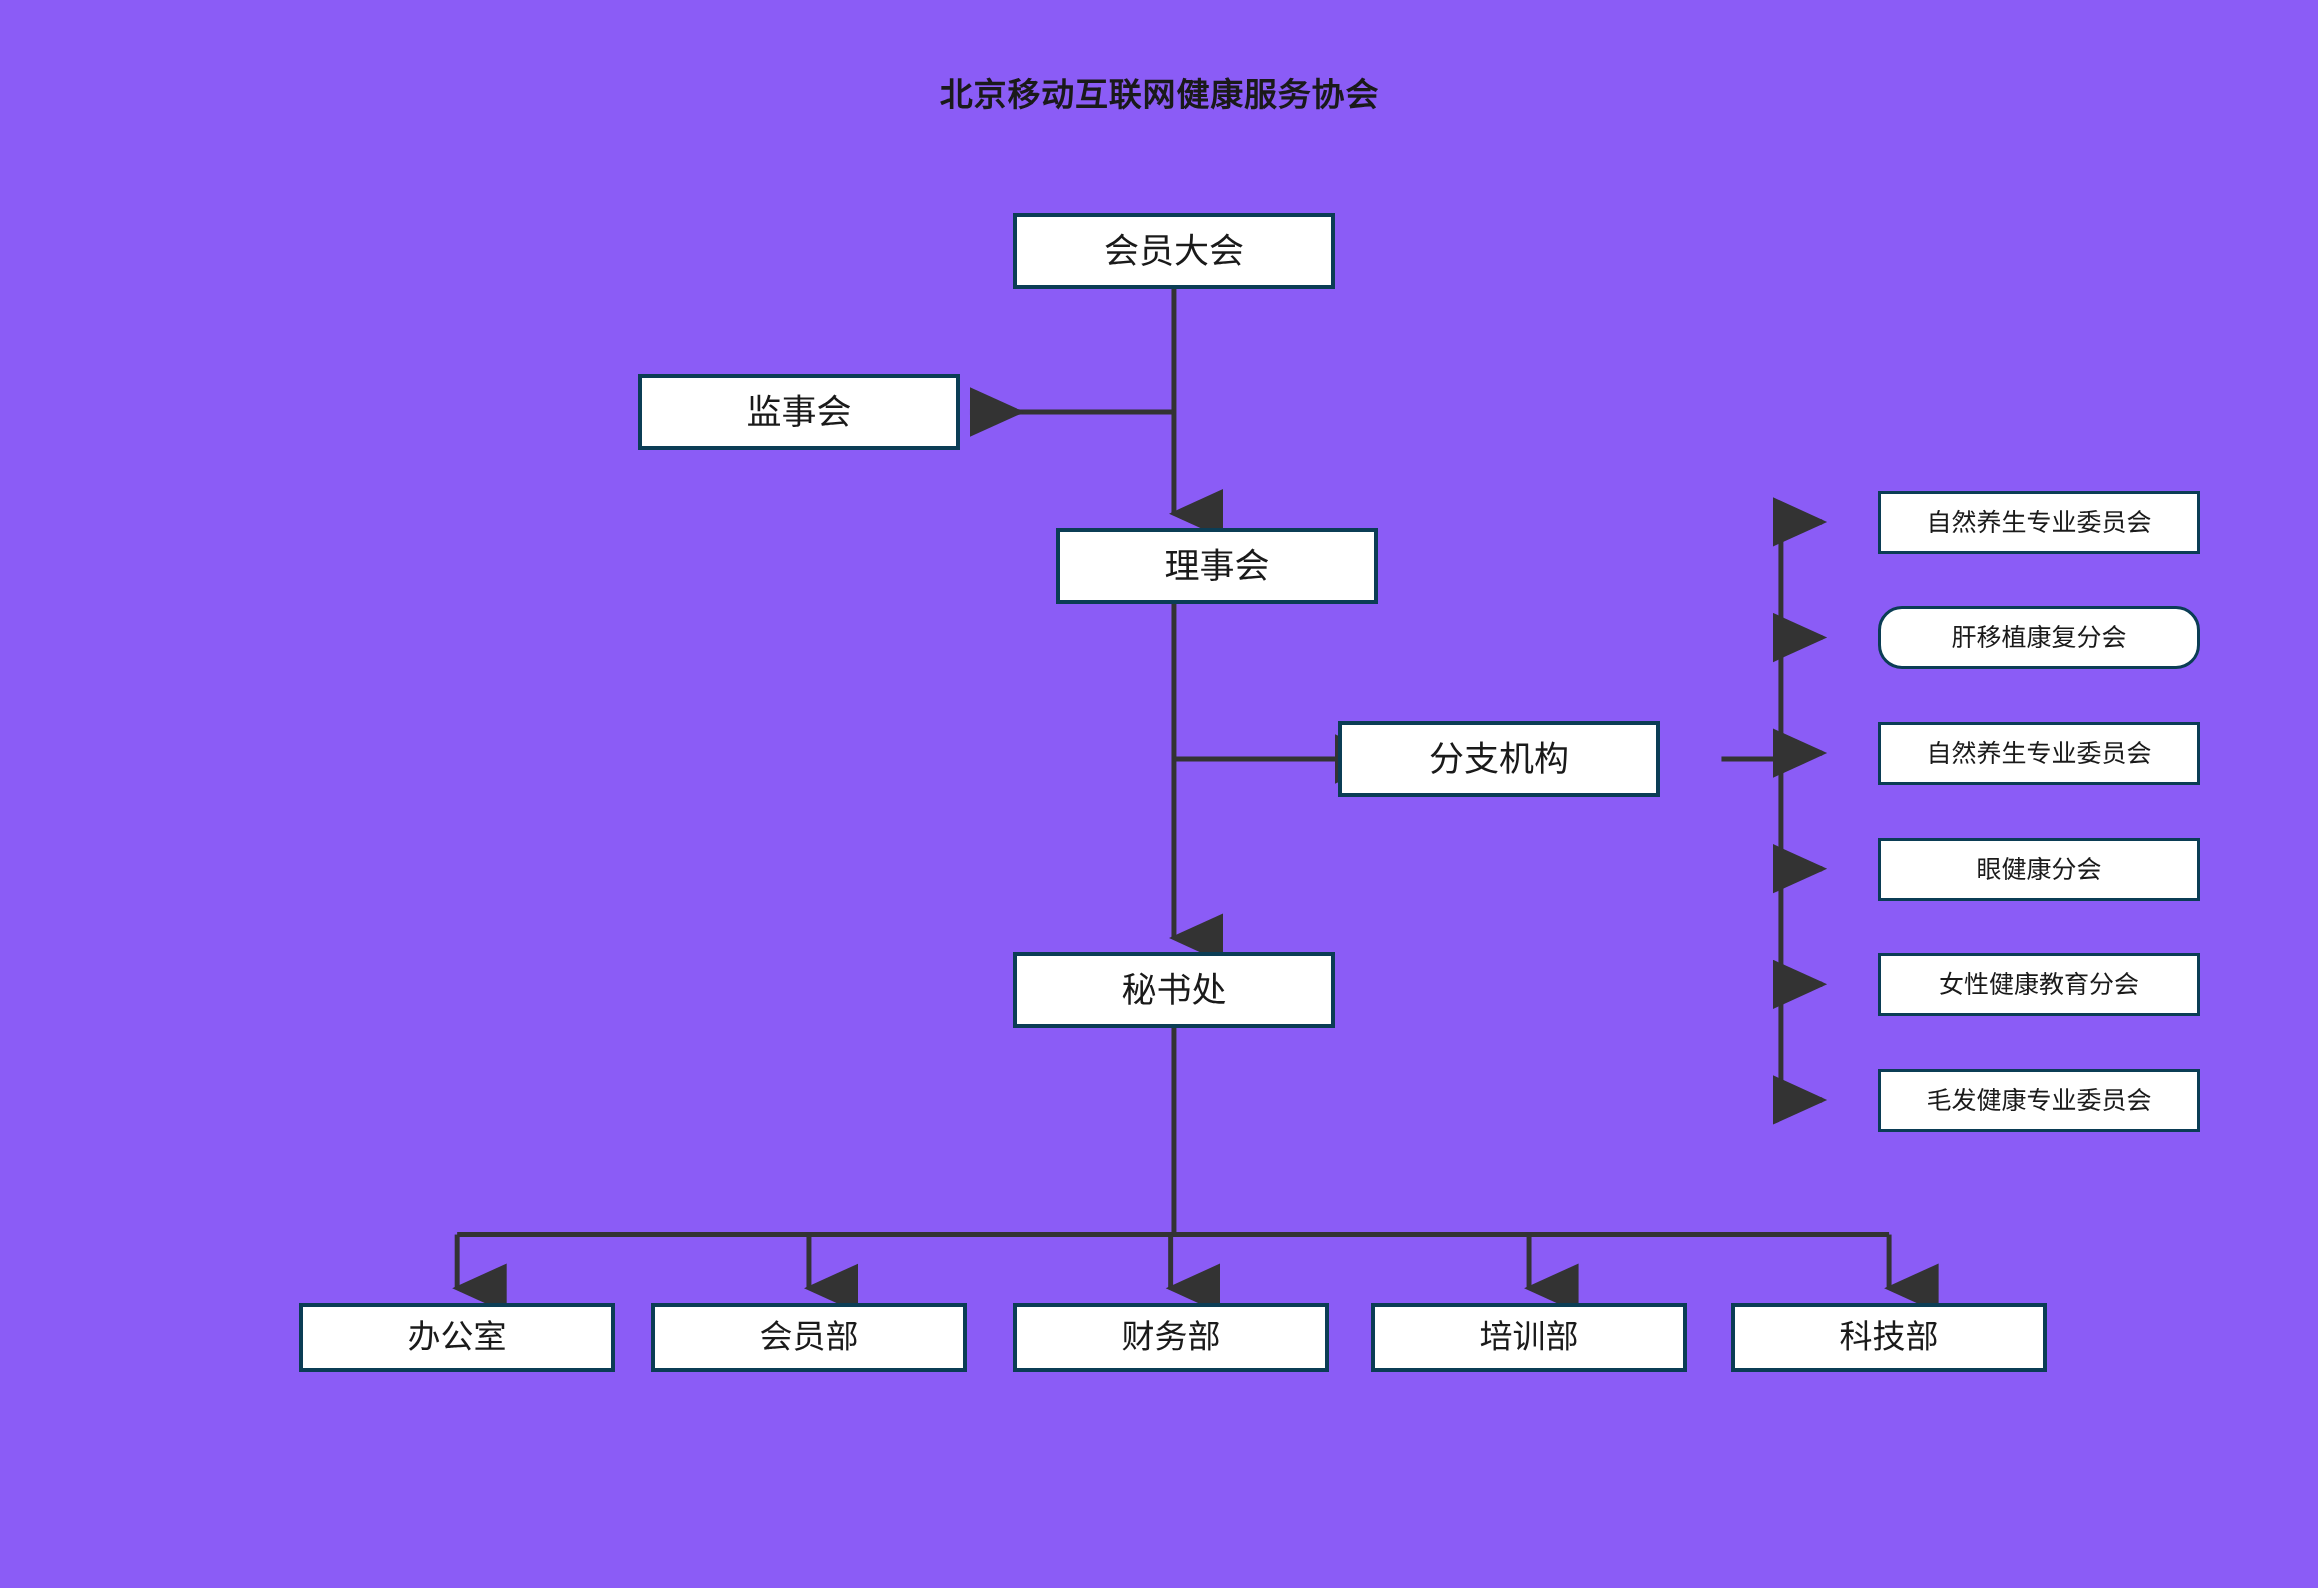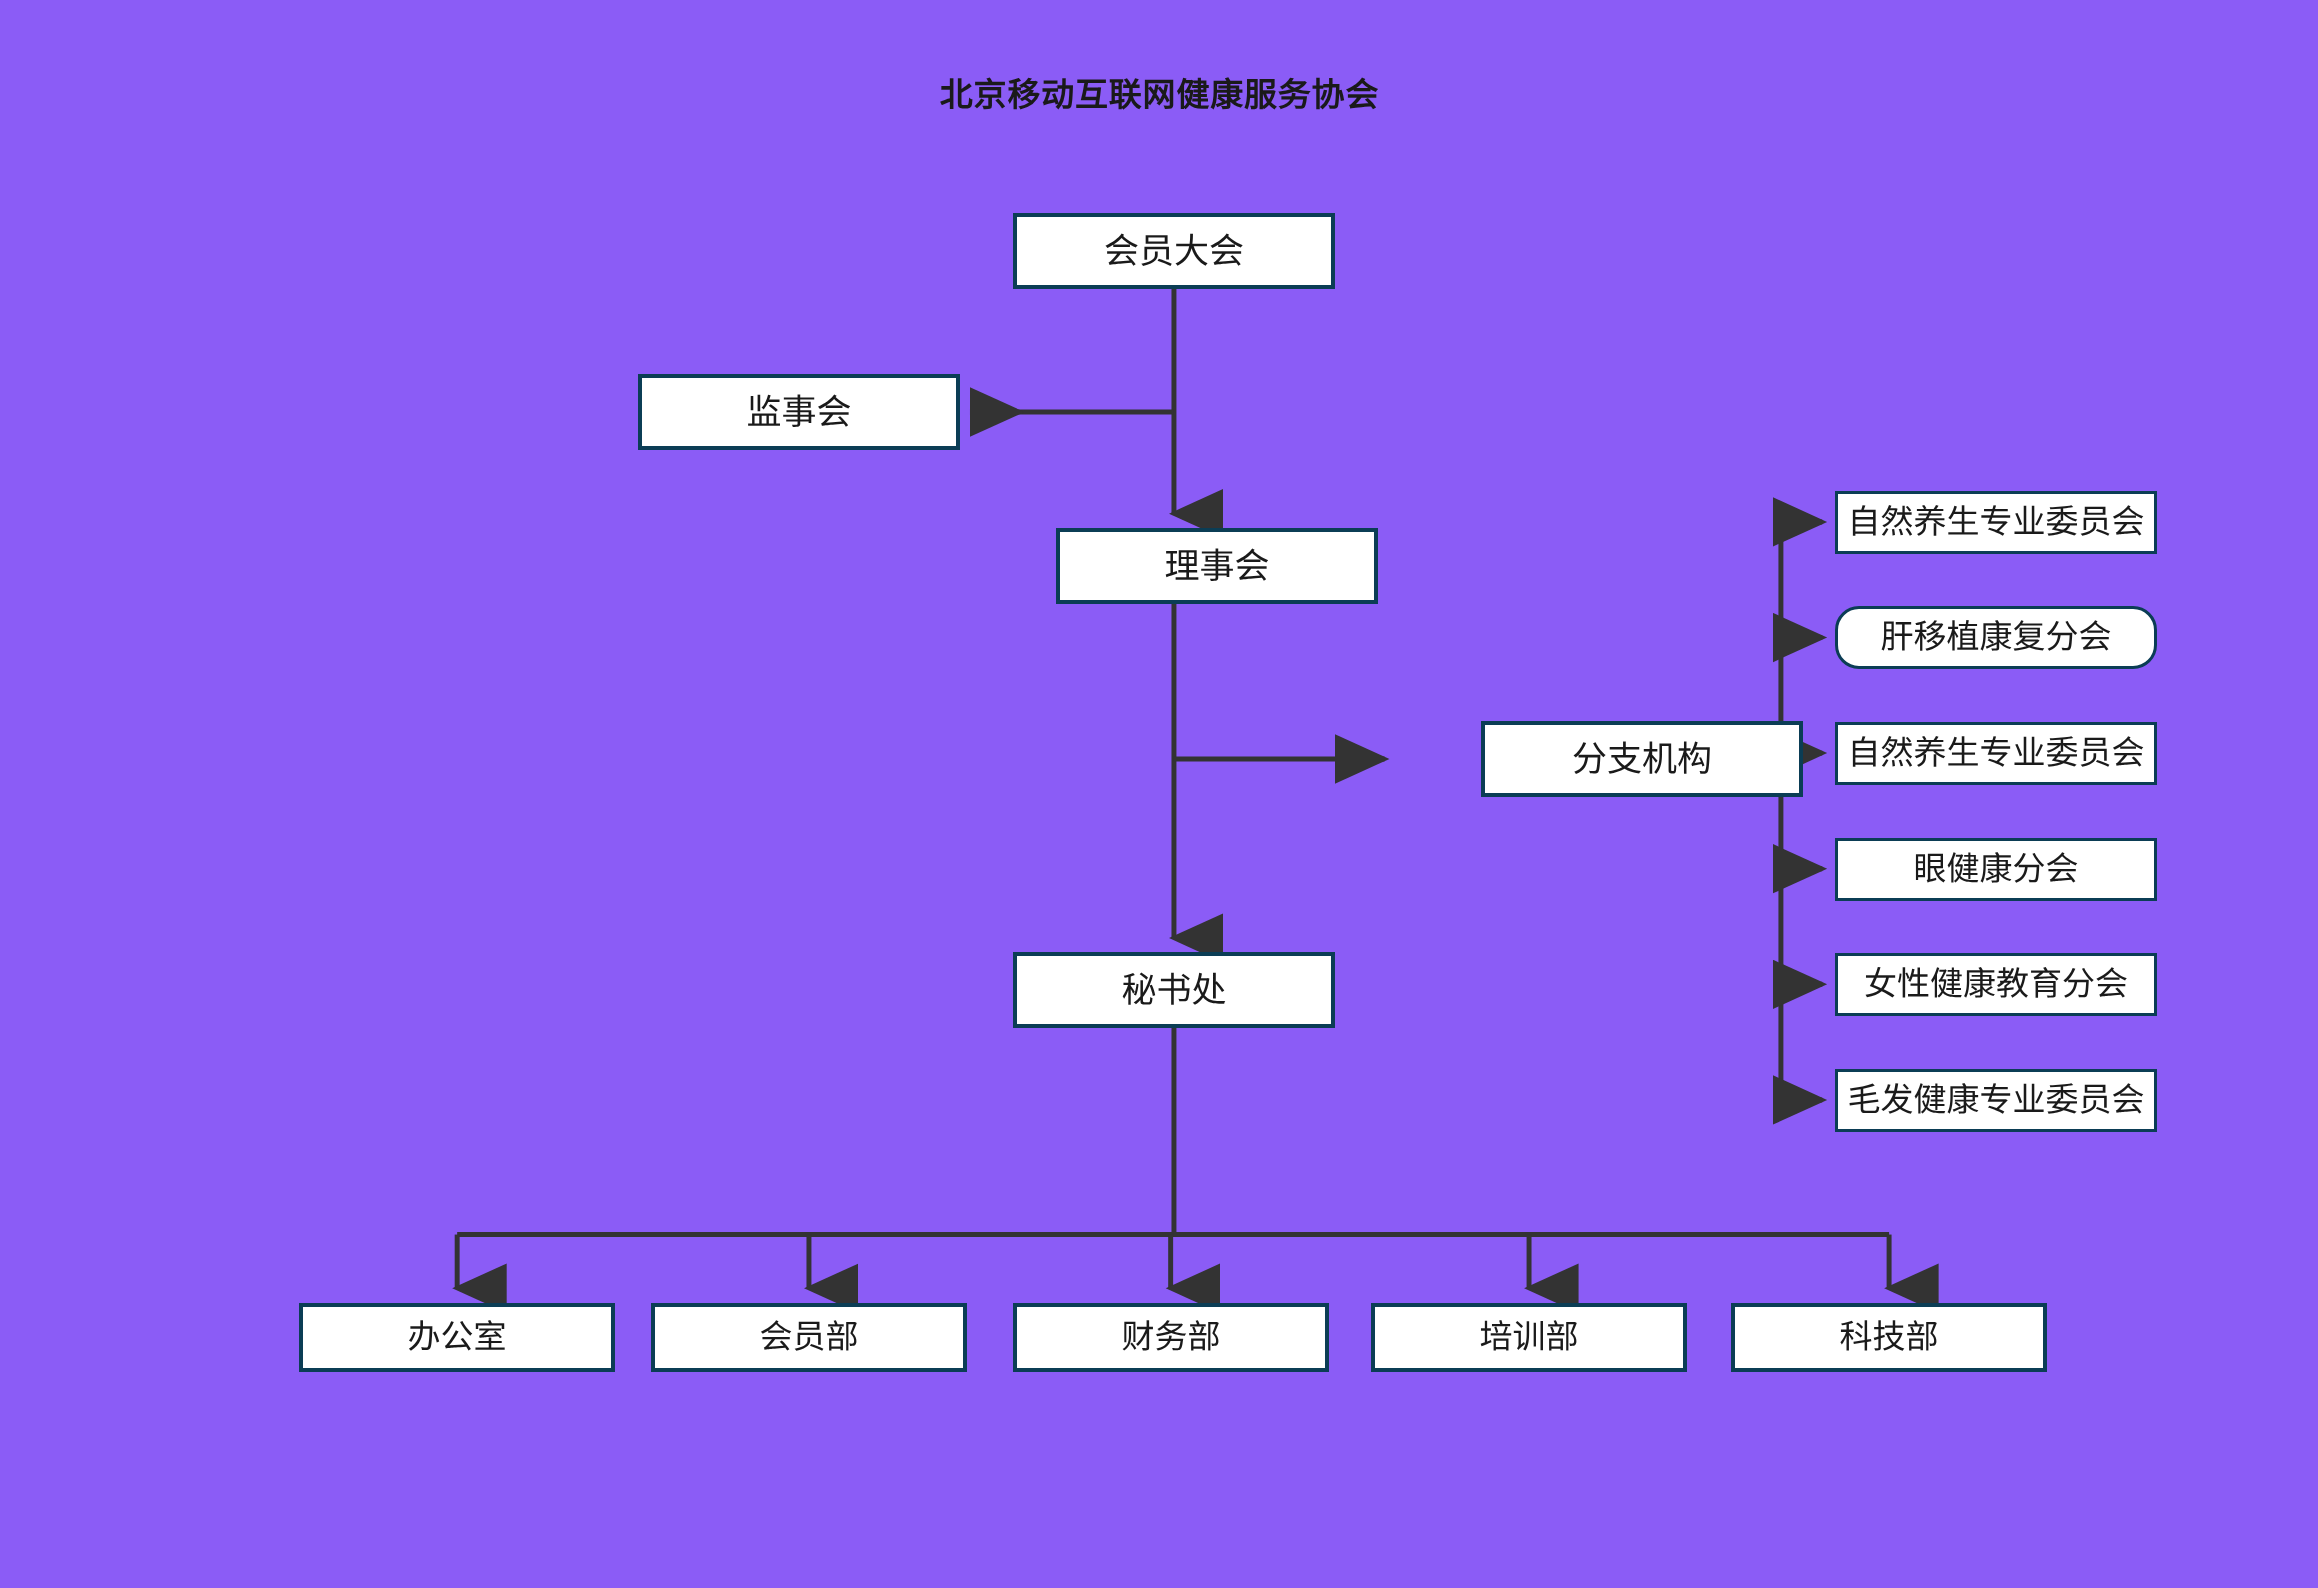--- a/index.html
+++ b/index.html
@@ -46,21 +46,21 @@
     align-items: center;
     justify-content: center;
     color: #1a1a1a;
     line-height: 1.1;
     text-align: center;
     white-space: nowrap;
     z-index: 3;
   }
   .node.lv1 { font-size: 35px; }
   .node.lv2 { font-size: 28px; justify-content: center; }
-  .node.branch { border-width: 3.3px; font-size: 33px; }
+  .node.branch { border-width: 3.3px; font-size: 25px; margin-left: 43px; }
   .node-label { pointer-events: none; }
 </style>
 </head>
 <body>
 
 <div id="stage">
 
   <div id="chart-title">北京移动互联网健康服务协会</div>
 
   <svg id="connectors" viewBox="0 0 2807 1923" xmlns="http://www.w3.org/2000/svg">
@@ -112,21 +112,21 @@
   </div>
 
   <div class="node lv1" style="left:638px; top:374px; width:322px; height:76px;">
     <span class="node-label">监事会</span>
   </div>
 
   <div class="node lv1" style="left:1056px; top:528px; width:322px; height:76px;">
     <span class="node-label">理事会</span>
   </div>
 
-  <div class="node lv1" style="left:1481px; top:721px; width:322px; height:76px;">
+  <div class="node lv1" style="left:1338px; top:721px; width:322px; height:76px;">
     <span class="node-label">分支机构</span>
   </div>
 
   <div class="node lv1" style="left:1013px; top:952px; width:322px; height:76px;">
     <span class="node-label">秘书处</span>
   </div>
 
   <div class="node branch" style="left:1835px; top:491px; width:322px; height:63px;">
     <span class="node-label">自然养生专业委员会</span>
   </div>

